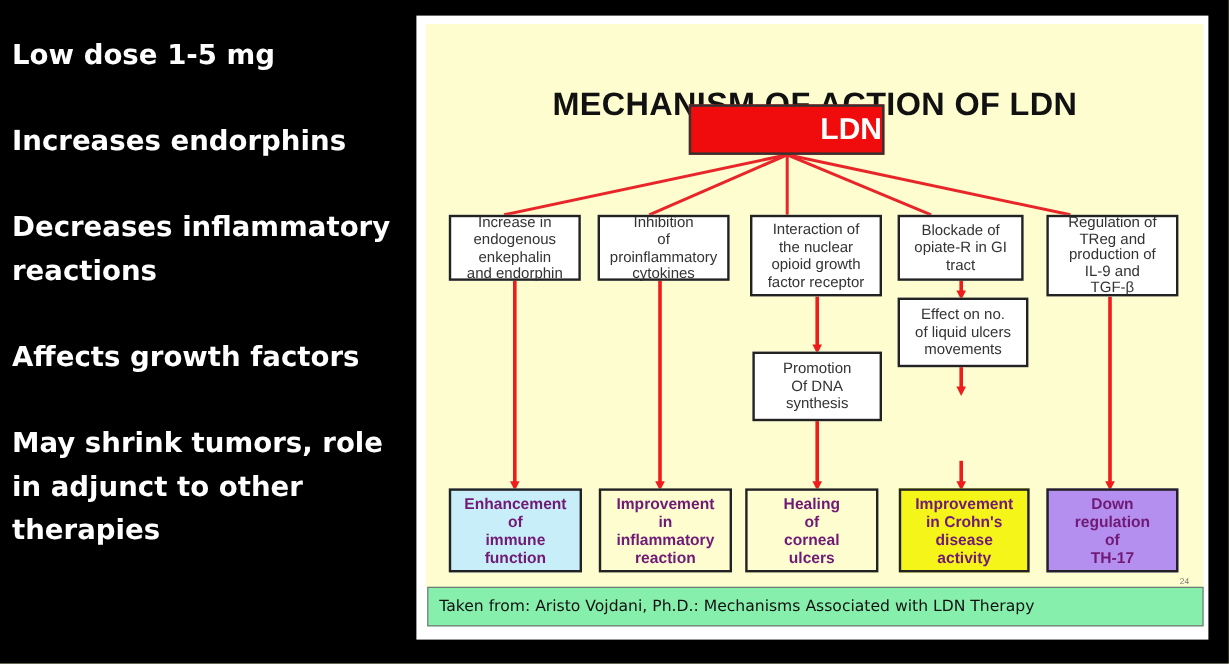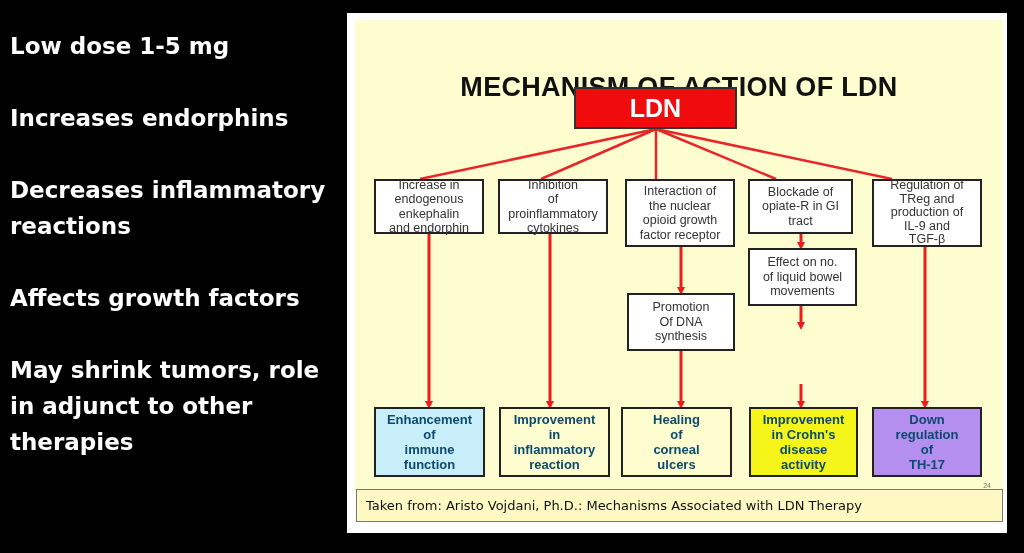--- a/index.html
+++ b/index.html
@@ -22,33 +22,33 @@
     background: #fdfdcf;
   }
   .title {
     position: absolute; left: 0; width: 648px; top: 20px; text-align: center;
     font-family: "Liberation Sans", sans-serif; font-weight: bold;
     font-size: 27px; color: #111; letter-spacing: 0.3px; margin-top: 32px;
   }
   .ldn {
     position: absolute; left: 219px; top: 67px; width: 163px; height: 42px;
     background: #f00c0c; border: 2px solid #333; box-sizing: border-box;
-    color: #fff; font-weight: bold; font-size: 25px; text-align: center; line-height: 38px;
+    color: #fff; font-weight: bold; font-size: 25px; text-align: right; line-height: 38px;
   }
   svg.lines { position: absolute; left: 0; top: 0; }
   .box {
     position: absolute; box-sizing: border-box; border: 2px solid #222;
     background: #fff; color: #333; text-align: center; font-size: 12.5px; line-height: 14.5px;
     display: flex; align-items: center; justify-content: center; white-space: pre-line;
     font-family: "Liberation Sans", sans-serif;
   }
-  .box.outcome { font-weight: bold; font-size: 13px; line-height: 15px; color: #0c4a6e; }
+  .box.outcome { font-weight: bold; font-size: 13px; line-height: 15px; color: #701a75; }
   .caption {
     position: absolute; left: 9px; top: 476px; width: 647px; height: 33px; box-sizing: border-box;
-    border: 1px solid #777; background: #fef9c3; color: #111;
+    border: 1px solid #777; background: #86efac; color: #111;
     font-family: "DejaVu Sans", sans-serif; font-size: 13px; line-height: 31px; padding-left: 9px;
   }
   .pagenum { position: absolute; right: 12px; top: 462px; font-size: 7px; color: #777; }
 </style>
 </head>
 <body>
 
 <div class="bullets">
   <div class="bullet" style="top:0px">Low dose 1-5 mg</div>
   <div class="bullet" style="top:72px">Increases endorphins</div>
@@ -105,21 +105,21 @@
     <div class="box" style="left:517px;top:159px;width:110px;height:68px;line-height:13.5px">Regulation of
 TReg and
 production of
 IL-9 and
 TGF-β</div>
 
     <div class="box" style="left:272px;top:273px;width:108px;height:58px">Promotion
 Of DNA
 synthesis</div>
     <div class="box" style="left:393px;top:228px;width:109px;height:58px">Effect on no.
-of liquid bowel
+of liquid ulcers
 movements</div>
 
     <div class="box outcome" style="left:19px;top:387px;width:111px;height:70px;background:#c8eef9">Enhancement
 of
 immune
 function</div>
     <div class="box outcome" style="left:144px;top:387px;width:111px;height:70px;background:#fdfdcf">Improvement
 in
 inflammatory
 reaction</div>

